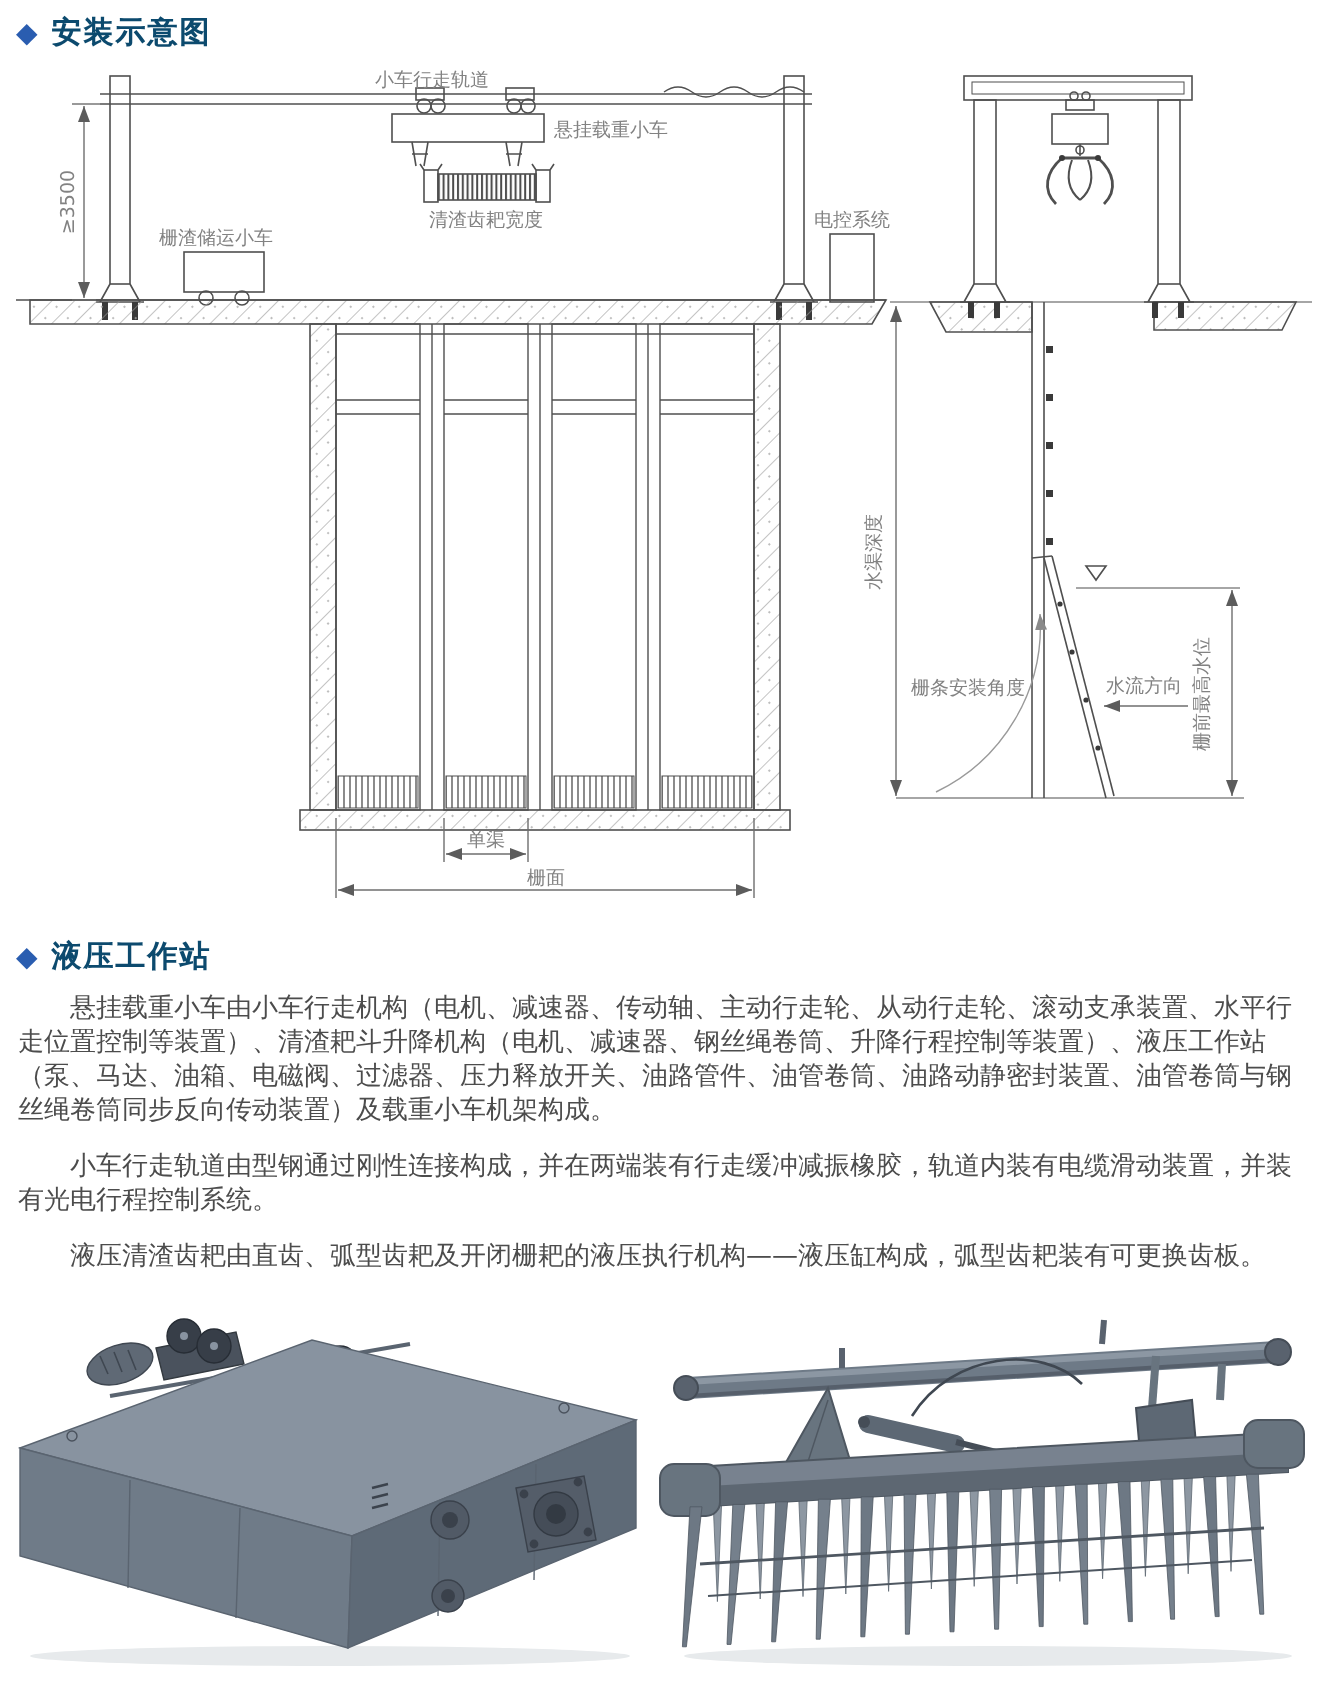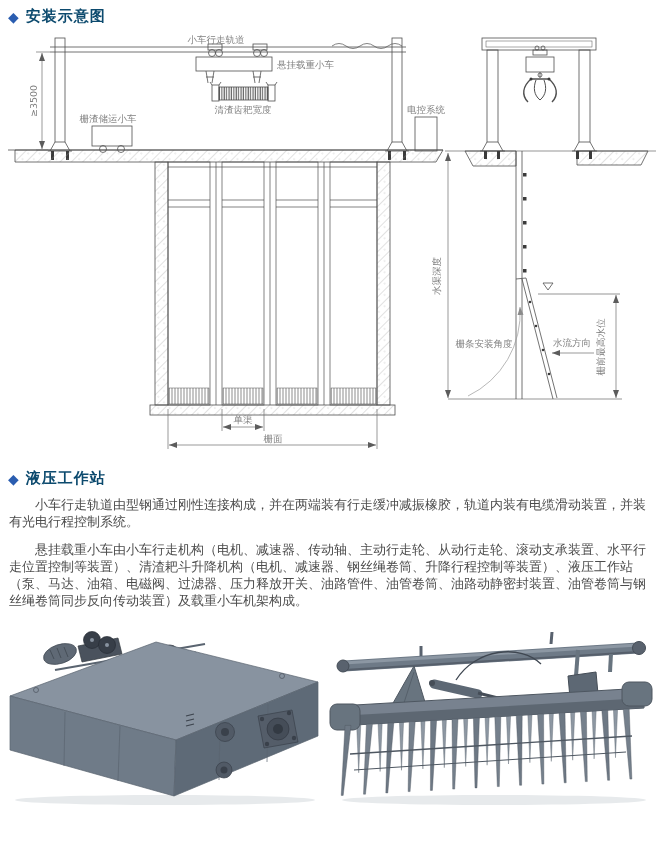--- a/index.html
+++ b/index.html
@@ -202,22 +202,23 @@
   </svg>
 
   
   <div class="sec-header">
     <span class="diamond">◆</span>
     <span class="sec-title">液压工作站</span>
   </div>
 
   
   <div class="body-text">
+    <p>悬挂载重小车由小车行走机构（电机、减速器、传动轴、主动行走轮、从动行走轮、滚动支承装置、水平行走位置控制等装置）、清渣耙斗升降机构（电机、减速器、钢丝绳卷筒、升降行程控制等装置）、液压工作站（泵、马达、油箱、电磁阀、过滤器、压力释放开关、油路管件、油管卷筒、油路动静密封装置、油管卷筒与钢丝绳卷筒同步反向传动装置）及载重小车机架构成。</p>
     <p>小车行走轨道由型钢通过刚性连接构成，并在两端装有行走缓冲减振橡胶，轨道内装有电缆滑动装置，并装有光电行程控制系统。</p>
-    <p>悬挂载重小车由小车行走机构（电机、减速器、传动轴、主动行走轮、从动行走轮、滚动支承装置、水平行走位置控制等装置）、清渣耙斗升降机构（电机、减速器、钢丝绳卷筒、升降行程控制等装置）、液压工作站（泵、马达、油箱、电磁阀、过滤器、压力释放开关、油路管件、油管卷筒、油路动静密封装置、油管卷筒与钢丝绳卷筒同步反向传动装置）及载重小车机架构成。</p>
+    <p>液压清渣齿耙由直齿、弧型齿耙及开闭栅耙的液压执行机构——液压缸构成，弧型齿耙装有可更换齿板。</p>
   </div>
 
   
   <div class="photos">
 
     <svg width="322" height="187" viewBox="0 0 322 187" xmlns="http://www.w3.org/2000/svg">
       <ellipse cx="165" cy="180" rx="150" ry="5" fill="#e7eaec"></ellipse>
       <g stroke="#5a6470" stroke-width="0.7">
         <line x1="55" y1="50" x2="205" y2="24" stroke-width="2"></line>
 

